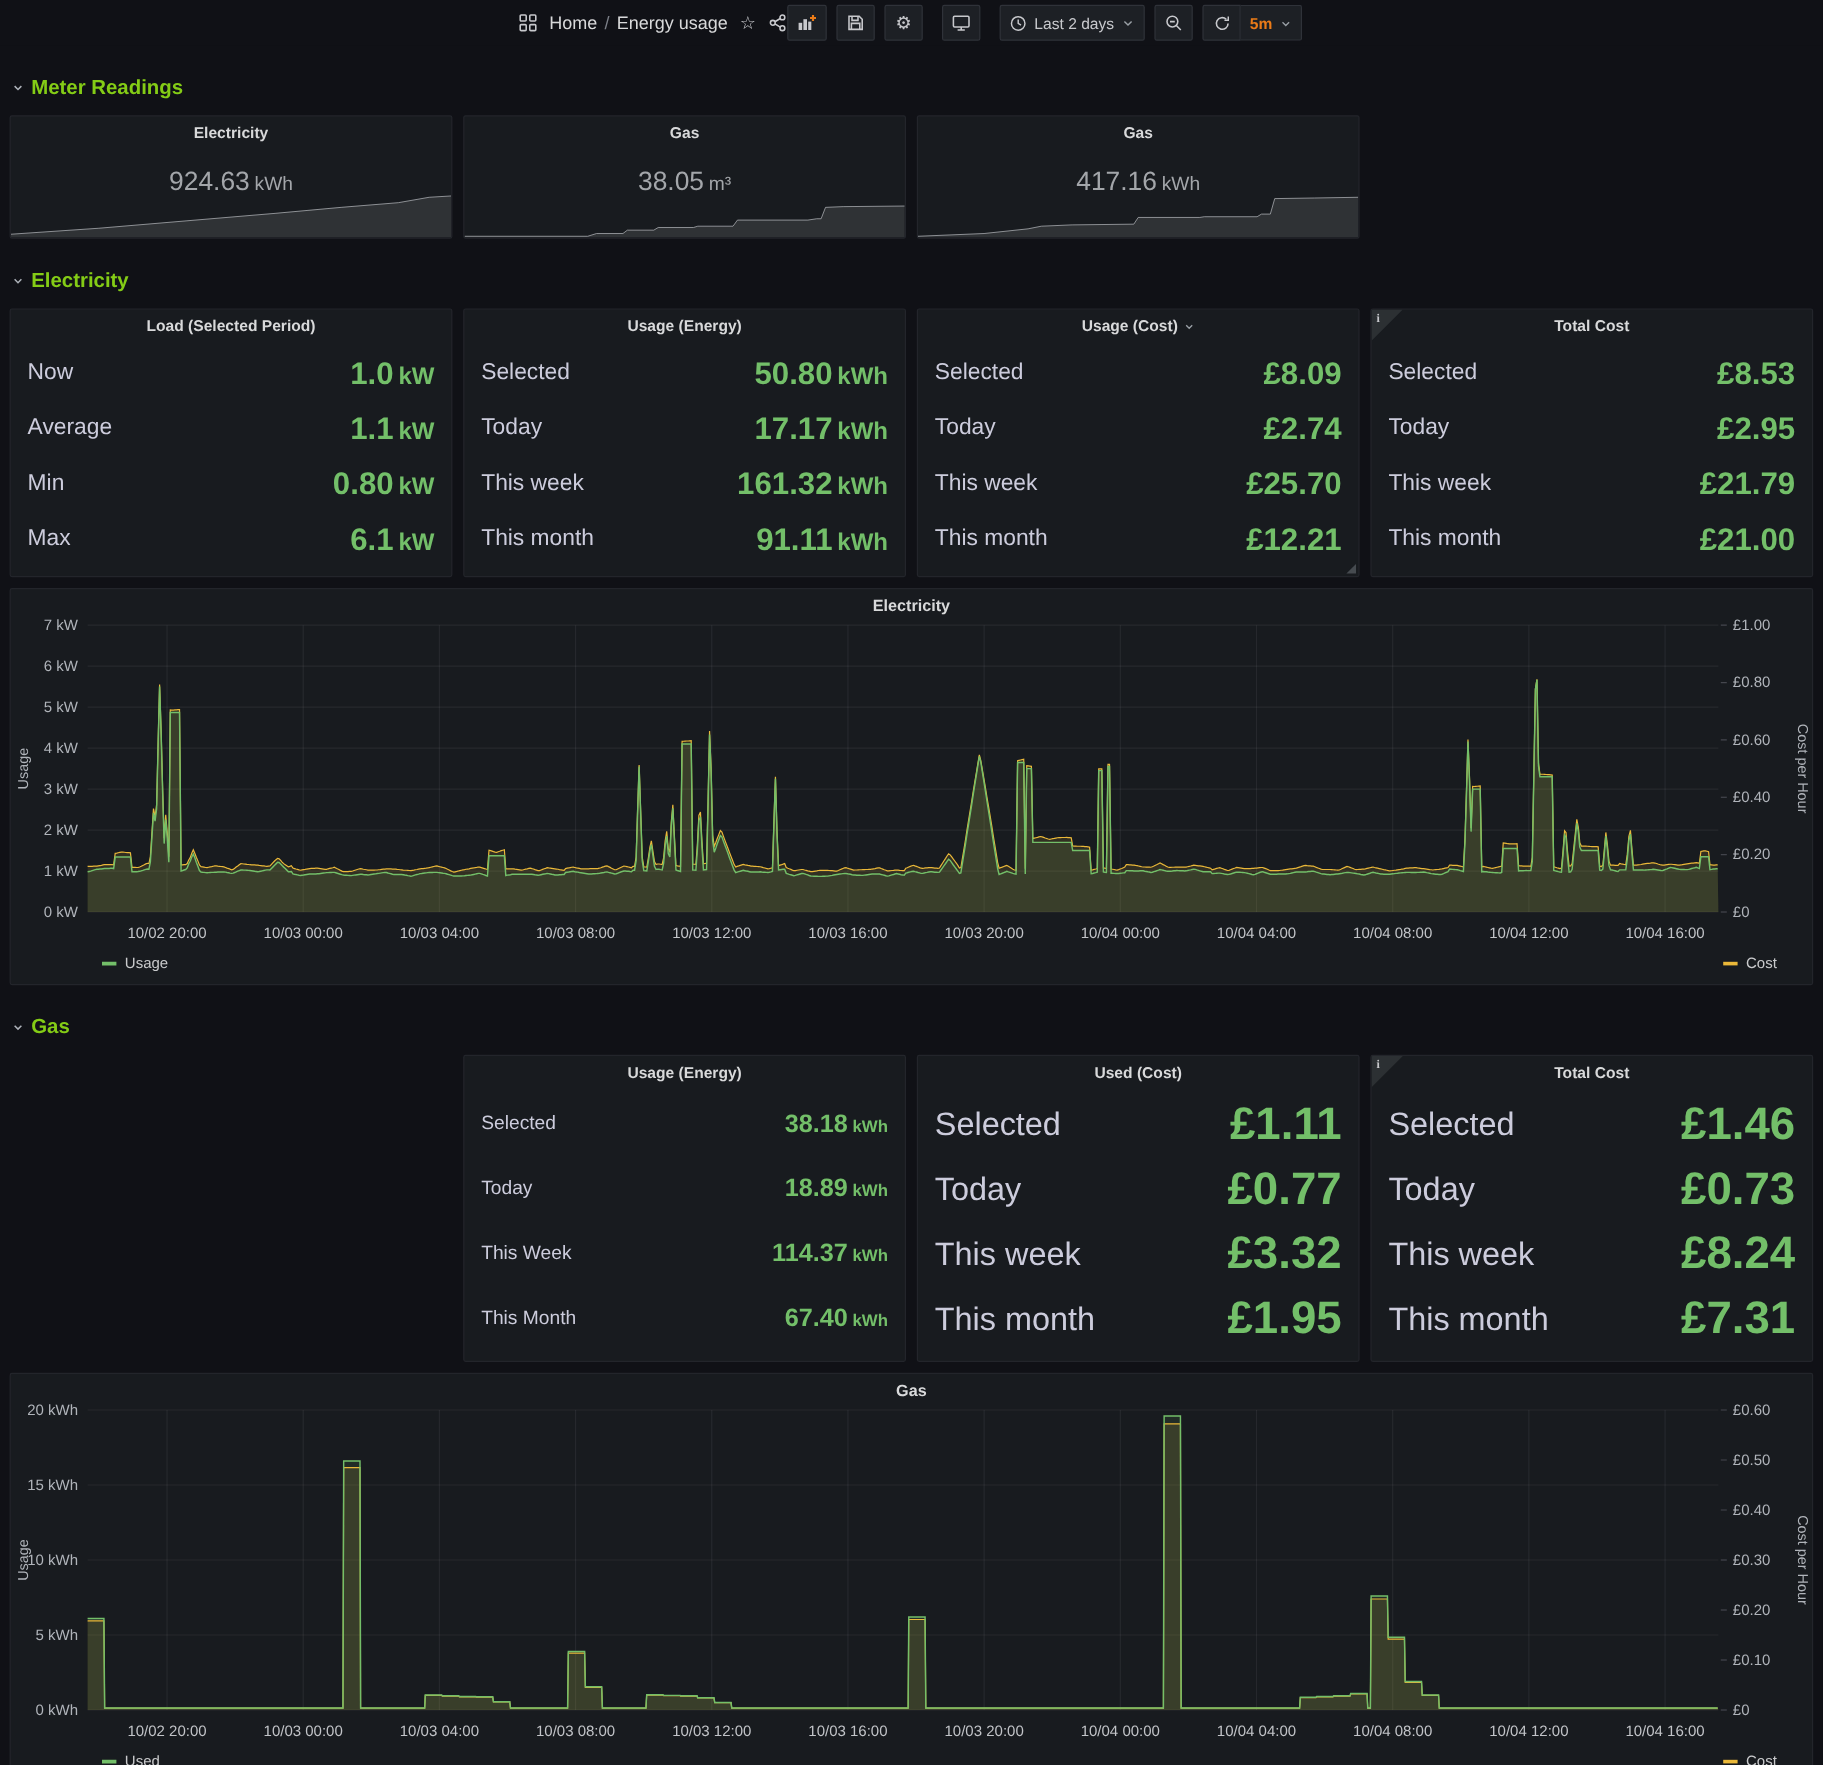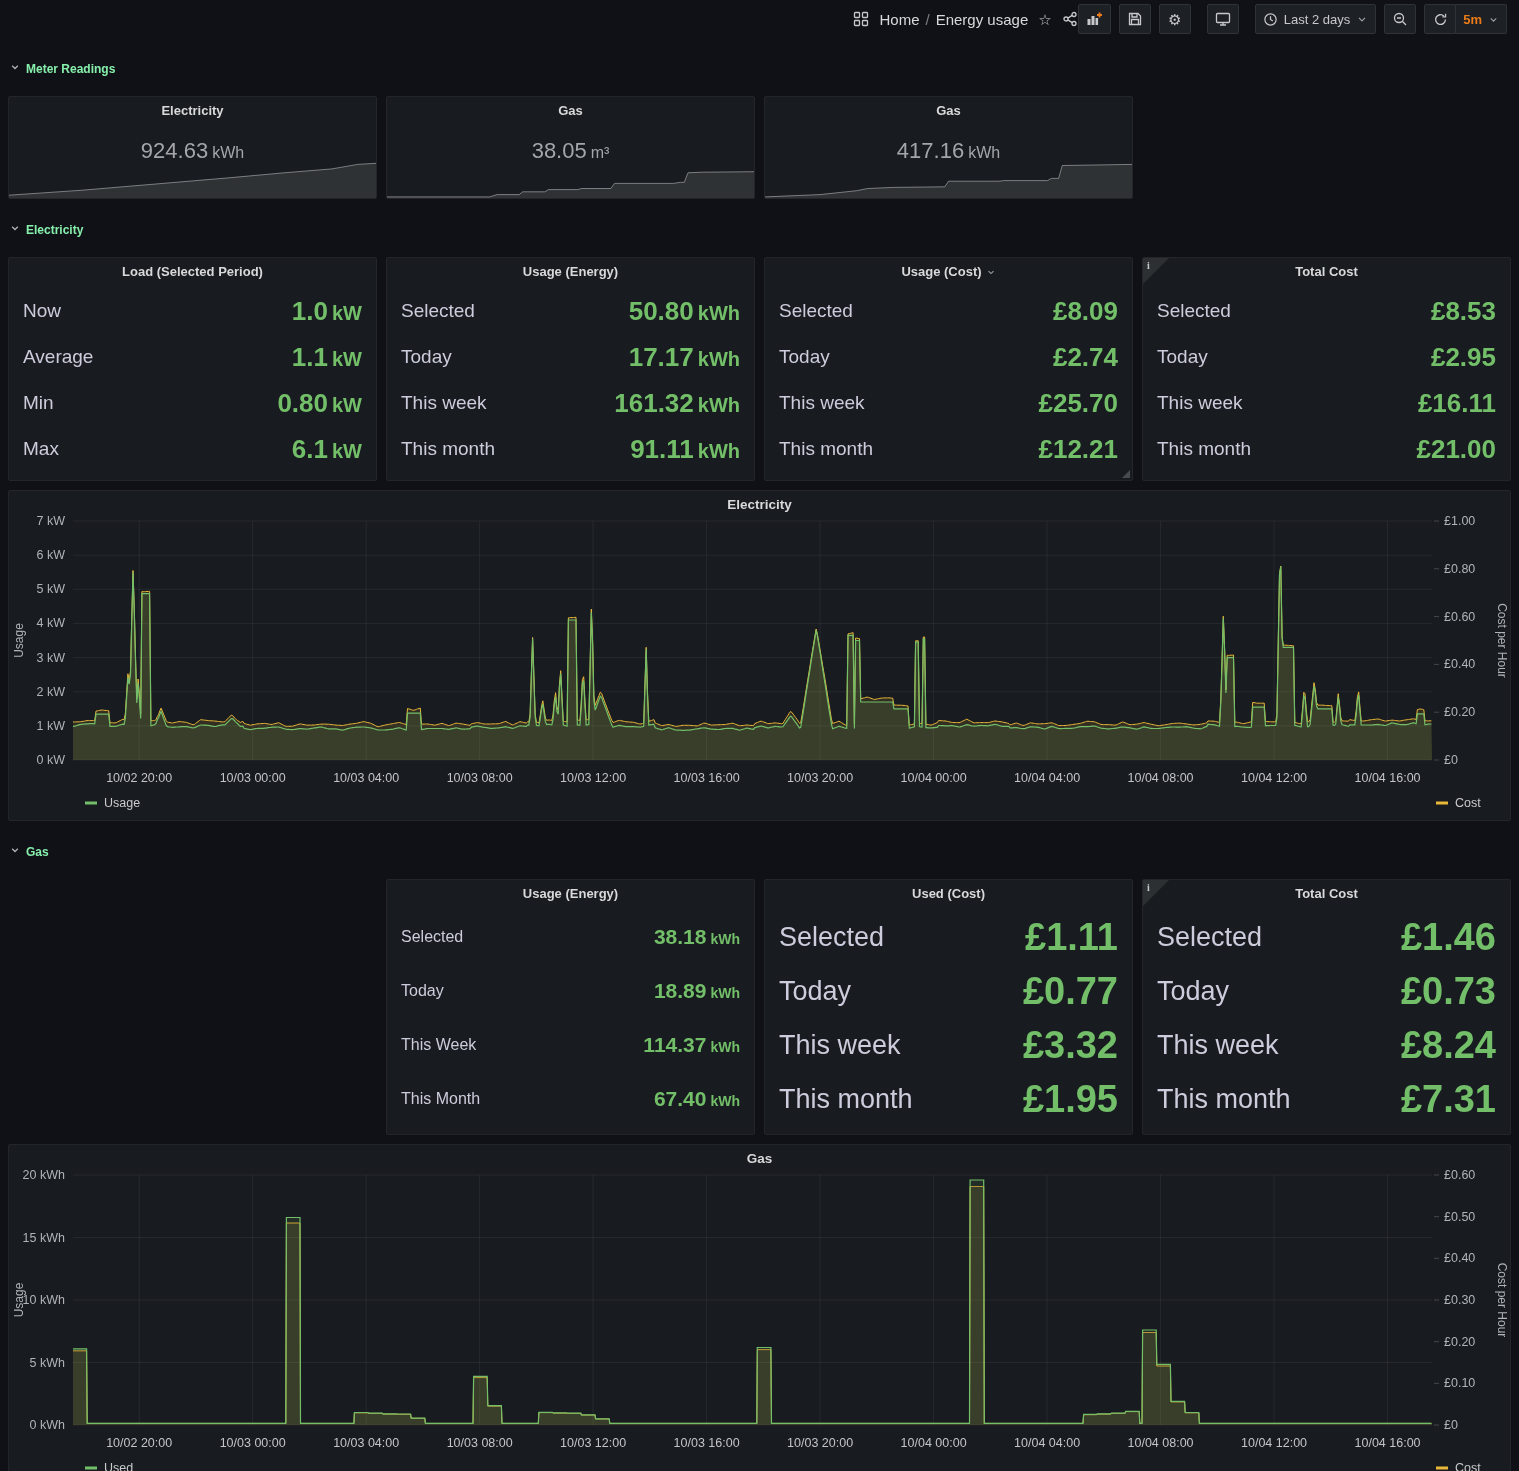--- a/index.html
+++ b/index.html
@@ -1,36 +1,36 @@
 <!DOCTYPE html>
 <html><head>
 <meta charset="utf-8">
 <style>
   * { margin:0; padding:0; box-sizing:border-box; }
   html,body { width:1519px; background:#101116; font-family:"Liberation Sans", sans-serif; color:#d8d9da; overflow-x:hidden; }
   svg { display:block; }
 
   
-  .topbar { height:38px; display:flex; align-items:center; justify-content:flex-end; padding:0 12px 0 10px; background:#101116; }
+  .topbar { height:38px; display:flex; align-items:center; justify-content:center; padding:0 12px 0 10px; background:#101116; }
   .tb-left { display:flex; align-items:center; gap:10px; }
   .crumb { font-size:15px; color:#d8d9da; display:flex; gap:6px; align-items:center; }
   .crumb .sep { color:#7b7f87; }
   .tb-ico { color:#c7c8cc; display:flex; align-items:center; cursor:pointer; }
   .star-glyph { font-size:15px; line-height:1; }
   .tb-right { display:flex; align-items:center; gap:8px; }
   .tb-btn { height:30px; min-width:32px; padding:0 7px; background:#1d2025; border:1px solid #2f3239; border-radius:2px; display:flex; align-items:center; justify-content:center; gap:6px; color:#c7c8cc; cursor:pointer; font-size:13px; }
   .tb-group { display:flex; }
   .tb-group .tb-btn:first-child { border-top-right-radius:0; border-bottom-right-radius:0; }
   .tb-group .tb-btn:last-child { border-left:none; border-top-left-radius:0; border-bottom-left-radius:0; }
   .interval-label { color:#eb7b18; font-weight:700; }
   .gear-glyph { font-size:15px; line-height:1; }
 
   
   main { padding:0 8px 8px; }
-  .section-h { display:flex; gap:6px; height:22px; margin:24px 0 12px 2px; font-size:12px; font-weight:600; color:#86efac; cursor:pointer; }
+  .section-h { display:flex; align-items:center; gap:6px; height:22px; margin:24px 0 12px 2px; font-size:17px; font-weight:600; color:#84cc16; cursor:pointer; }
   .section-h:first-child { margin-top:24px; }
   .section-h .chev { color:#aeb3ba; display:flex; }
   .grid4 { display:grid; grid-template-columns:repeat(4,1fr); gap:9px; }
   .meter-row { height:103px; margin-bottom:0; }
   .stat-row { height:224px; }
   .gas-row { height:256px; }
   .chart-row { margin-top:9px; }
 
   .panel { background:#181b1f; border:1px solid #23252b; border-radius:2px; position:relative; overflow:hidden; }
   .panel-title { text-align:center; font-size:13px; font-weight:600; color:#d8d9da; padding-top:6px; display:flex; justify-content:center; align-items:center; gap:4px; }
@@ -303,21 +303,21 @@
           <div class="stat-line">
             <span class="stat-label">Selected</span>
             <span class="stat-value"><span>£8.53</span></span>
           </div>
           <div class="stat-line">
             <span class="stat-label">Today</span>
             <span class="stat-value"><span>£2.95</span></span>
           </div>
           <div class="stat-line">
             <span class="stat-label">This week</span>
-            <span class="stat-value"><span>£16.11</span></span>
+            <span class="stat-value"><span>£21.79</span></span>
           </div>
           <div class="stat-line">
             <span class="stat-label">This month</span>
             <span class="stat-value"><span>£21.00</span></span>
           </div>
         </div>
       </div>
     </div>
   <div class="chart-row">
     <div class="panel chart-panel h-elec">

